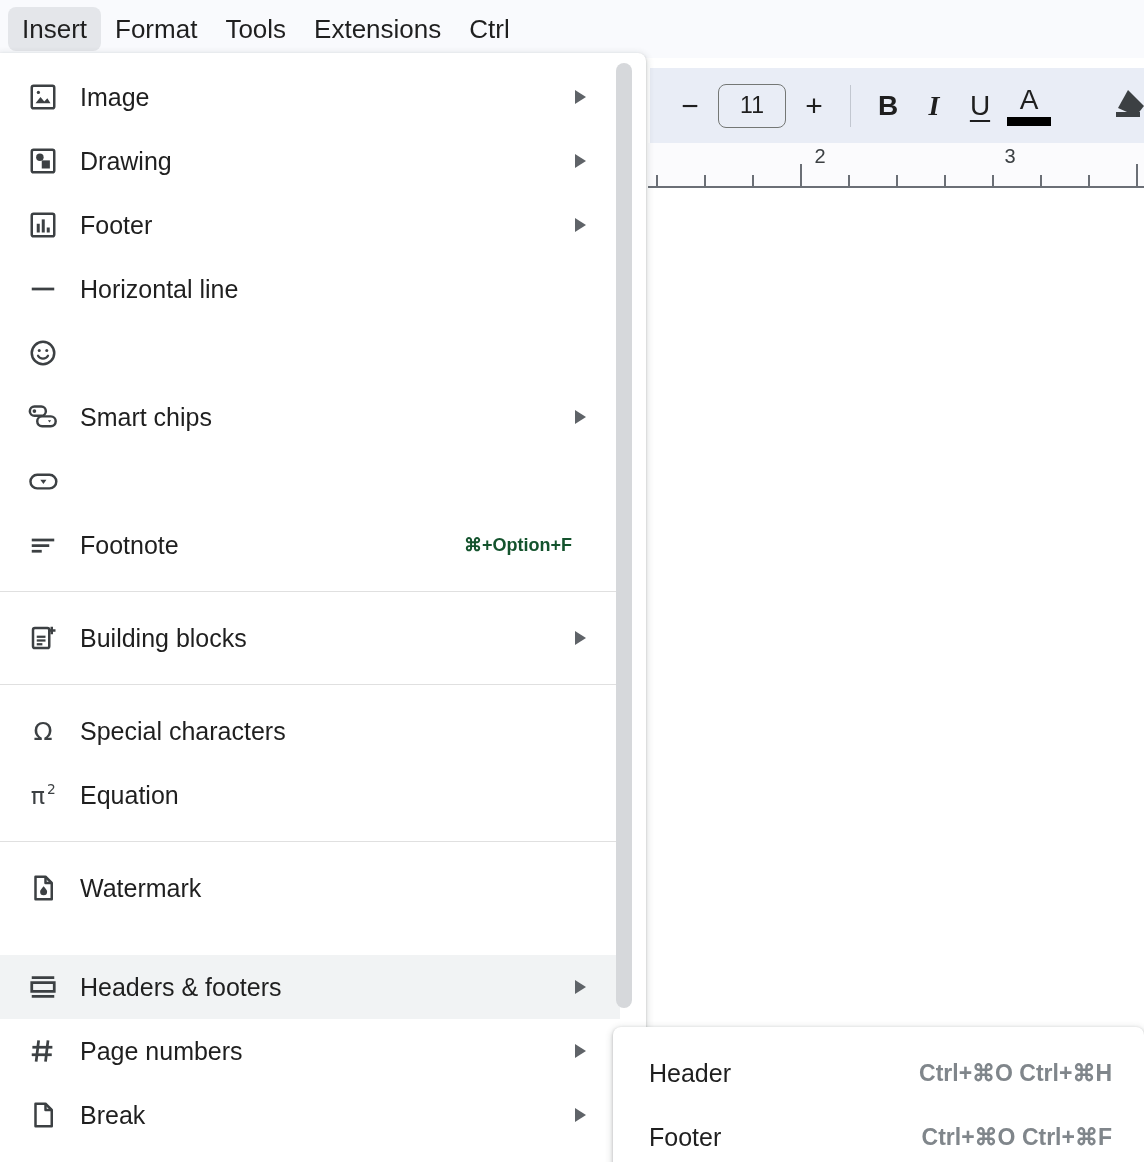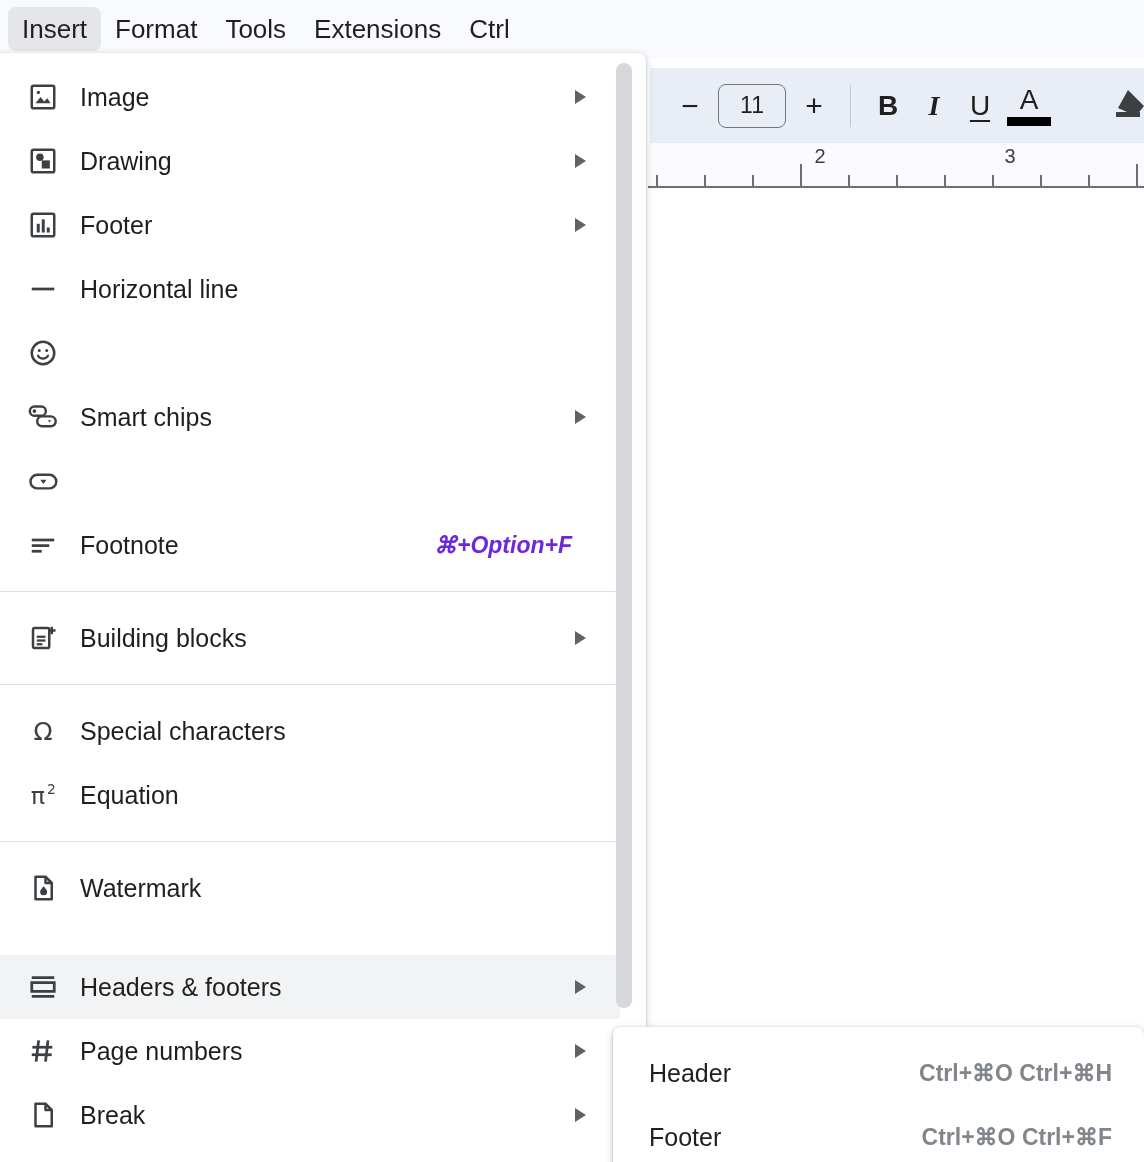--- a/index.html
+++ b/index.html
@@ -105,22 +105,22 @@
   .mi.highlight { background: #f1f3f4; margin-top: 35px; }
   .mi-icon {
     width: 38px; min-width: 38px; display: flex; align-items: center; justify-content: flex-start;
     color: #3c4043;
   }
   .mi-label {
     font-size: 25px; color: #1f1f1f; white-space: nowrap; flex: 1;
     padding-left: 14px;
   }
   .mi-shortcut {
-    font-size: 23px; font-weight: 700; color: #6d28d9; white-space: nowrap;
-    padding-right: 28px; letter-spacing: 0px; font-style: italic;
+    font-size: 18px; font-weight: 700; color: #14532d; white-space: nowrap;
+    padding-right: 28px; letter-spacing: 0px;
   }
   .mi-arrow {
     position: absolute; right: 34px; top: 50%; transform: translateY(-50%);
     width: 0; height: 0;
     border-left: 11px solid #5f6368;
     border-top: 7px solid transparent;
     border-bottom: 7px solid transparent;
   }
   .mi-divider { height: 1px; background: #e0e0e0; margin: 8px 0; }
 

